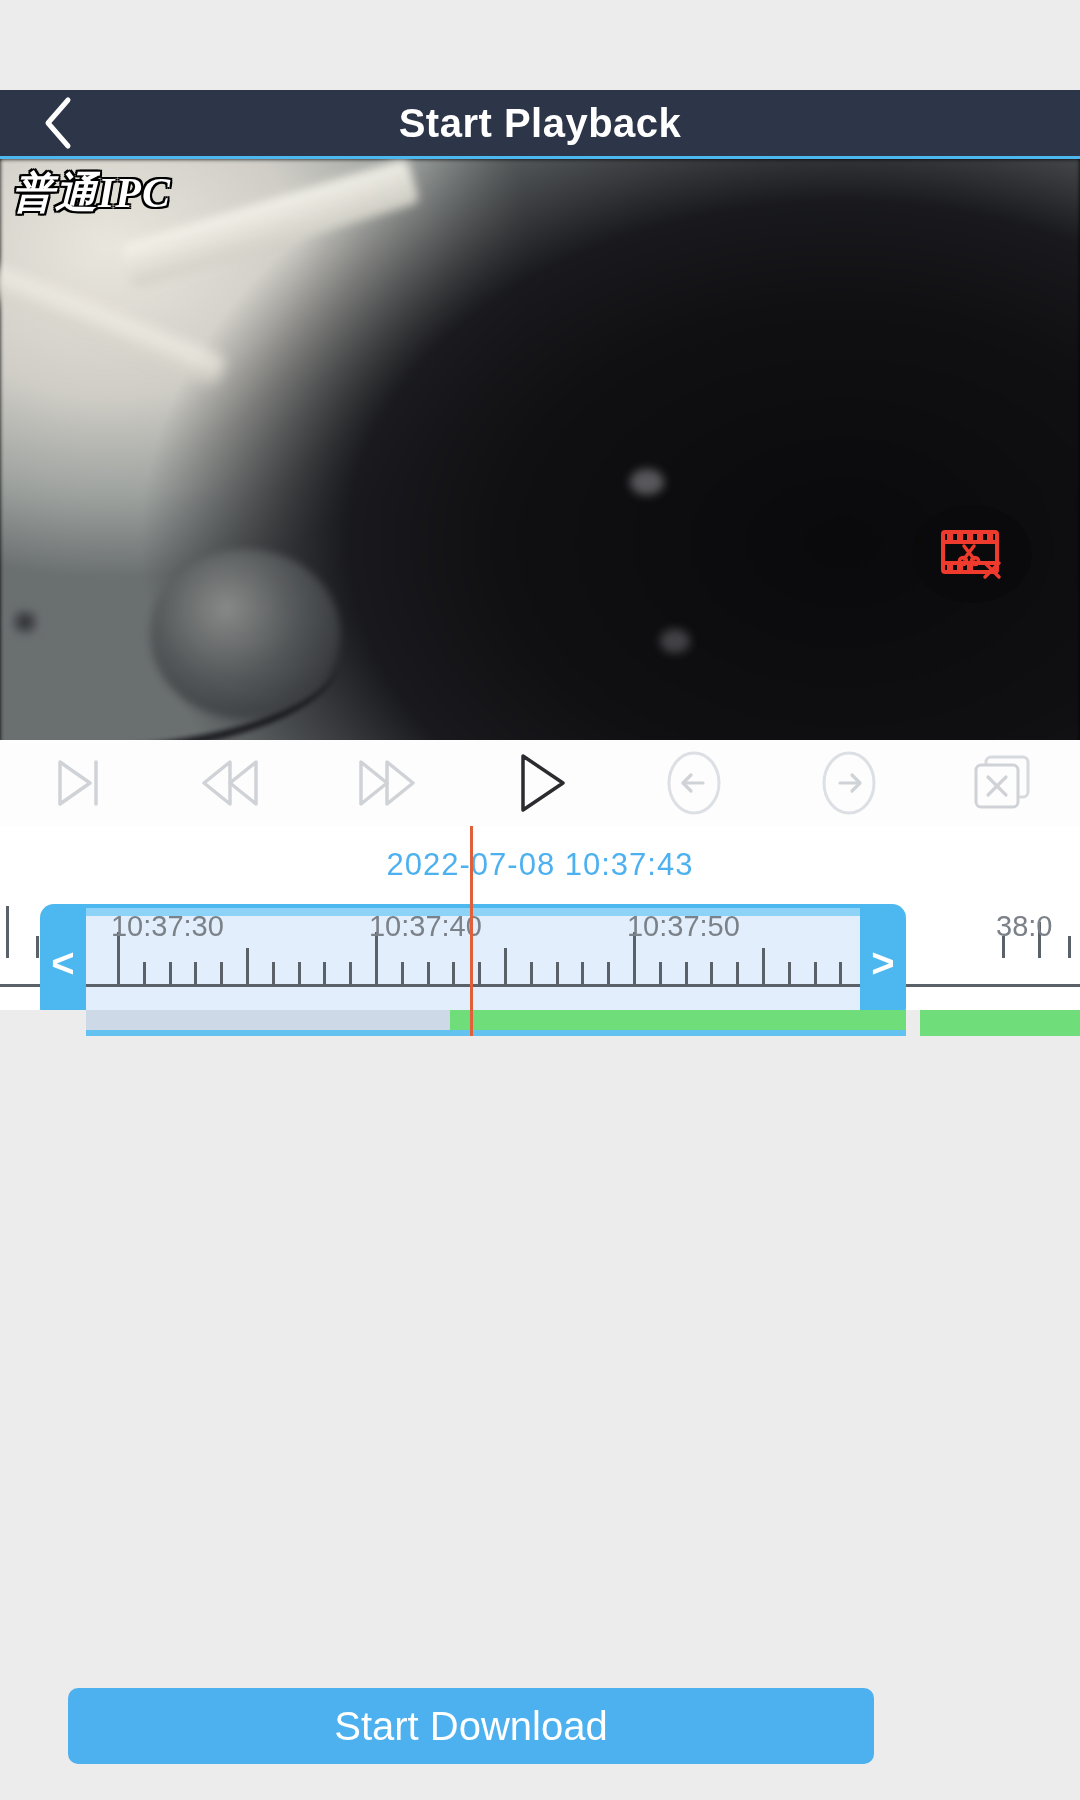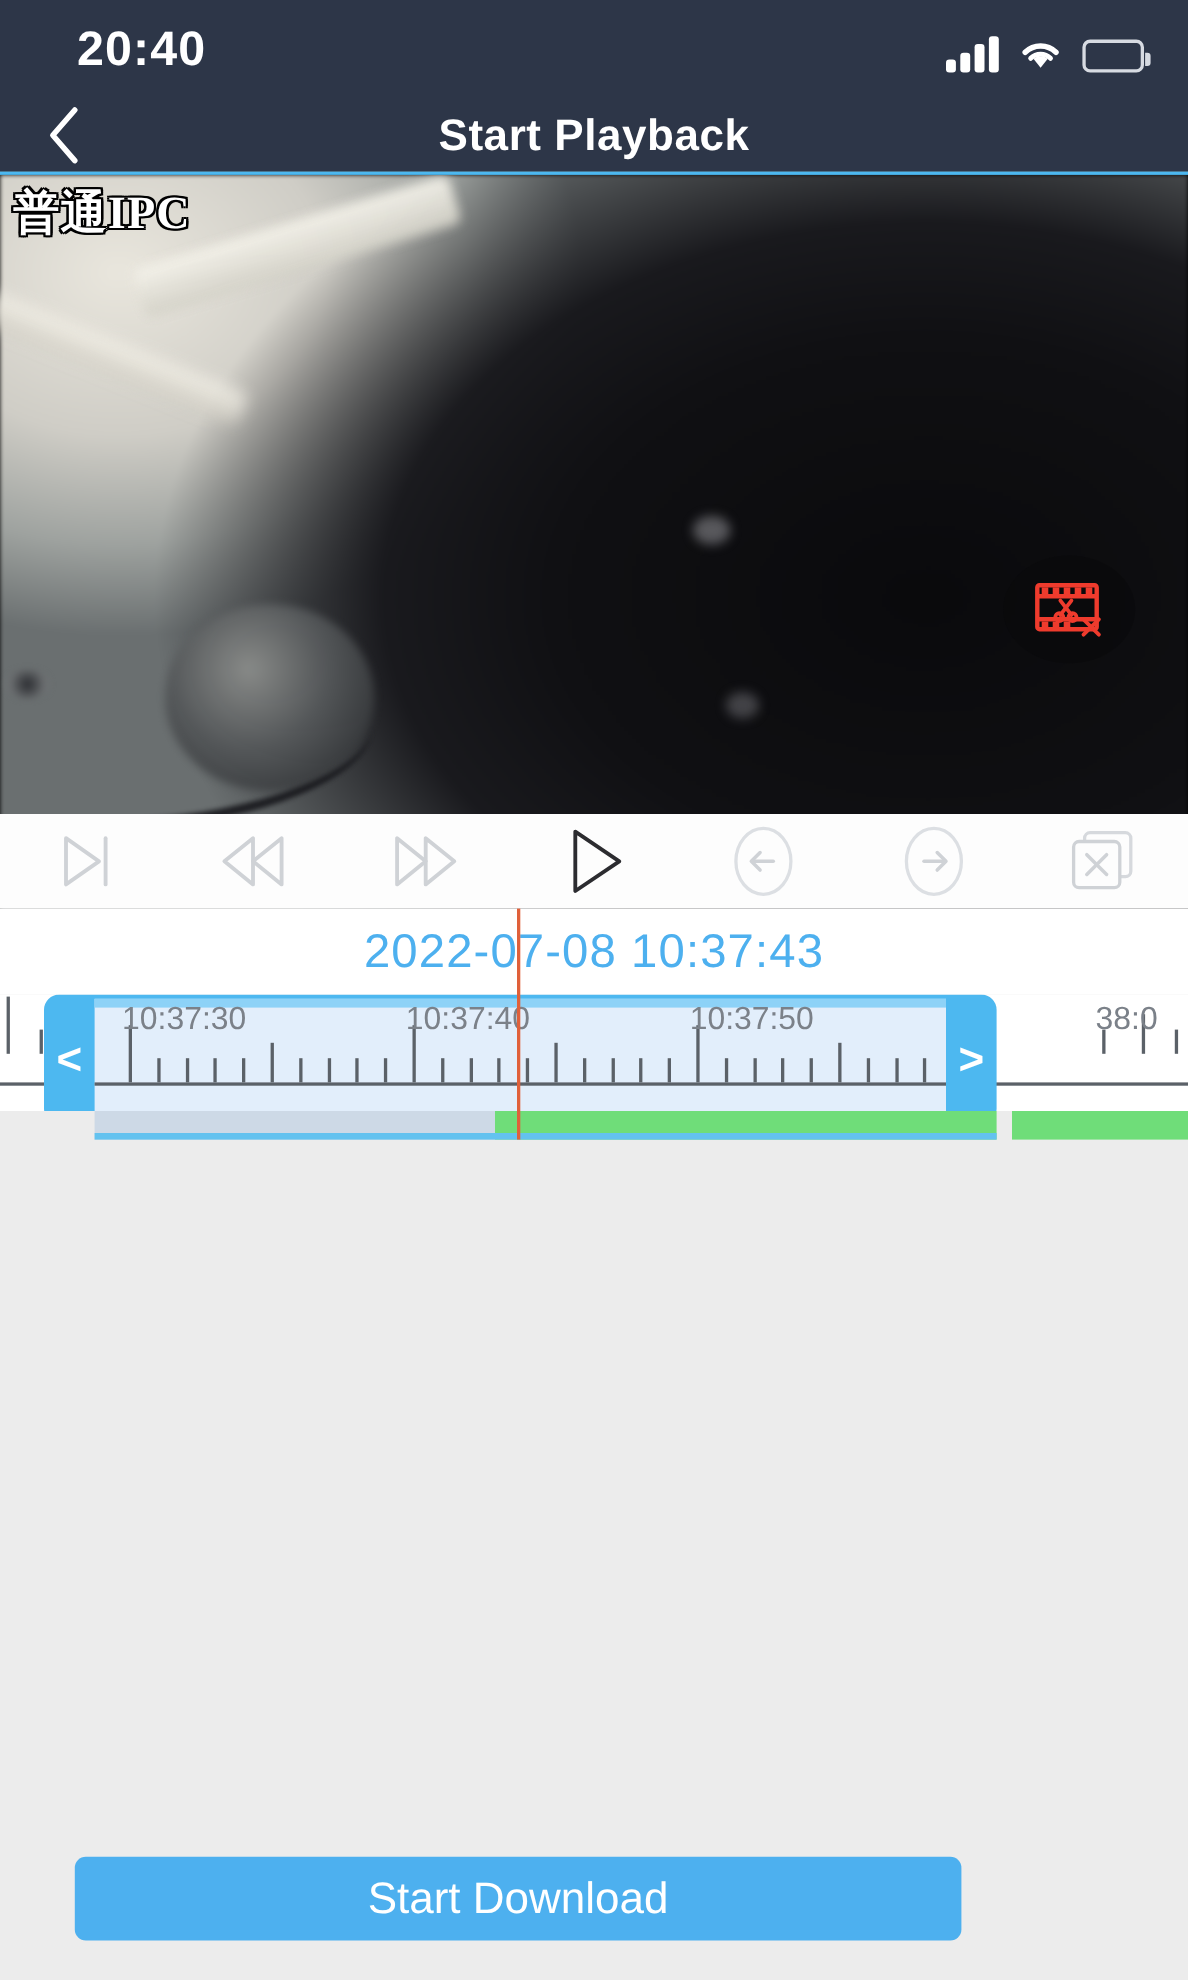--- a/index.html
+++ b/index.html
@@ -55,21 +55,21 @@
   .nav-title {
     position:absolute; left:0; top:0; width:1080px; height:66px;
     display:flex; align-items:center; justify-content:center;
     color:#ffffff; font-size:40px; font-weight:bold; letter-spacing:0.5px;
   }
 
   
   .video-wrap {
     position:absolute; left:0; top:156px; width:1080px; height:744px;
     border-top:3px solid #4db8f0; border-bottom:3px solid #4db8f0;
-    overflow:hidden; background:#000;
+    overflow:hidden; background:#000;font-style:italic;
   }
   .video-scene { position:absolute; inset:0; }
   
   .scene-bg {
     position:absolute; inset:0;
     background:
       radial-gradient(ellipse 900px 620px at 78% 52%, #0a0a0c 0%, #101013 38%, rgba(22,22,26,0.96) 55%, rgba(40,40,46,0.0) 78%),
       radial-gradient(ellipse 420px 330px at 10% 12%, #e9e6dd 0%, #cfcdc6 45%, #9ea29f 75%, #6a6f70 100%),
       radial-gradient(ellipse 520px 420px at 26% 46%, #d8d6cf 0%, #b5b6b2 40%, #7e8383 72%, #4b4f52 100%),
       linear-gradient(145deg, #c9c7c0 0%, #8d9193 26%, #4a4e52 48%, #1b1c20 70%, #0a0a0c 100%);
@@ -136,21 +136,21 @@
     display:flex; align-items:center; justify-content:center;
   }
   .ctrl svg { display:block; }
 
   
   .ts-band {
     position:absolute; left:0; top:826px; width:1080px; height:78px;
     background:#ffffff;
     display:flex; align-items:center; justify-content:center;
   }
-  .ts-text { color:#4db0ef; font-size:43px; letter-spacing:1px; }
+  .ts-text { color:#4db0ef; font-size:31px; letter-spacing:1px; }
 
   
   .tl {
     position:absolute; left:0; top:904px; width:1080px; height:118px;
     background:#ffffff; overflow:hidden;
   }
   .tl-outside-ruler {
     position:absolute; left:0; top:0; width:1080px; height:92px;
   }
   .tl-outside-ruler .axis {
@@ -209,41 +209,20 @@
     background:#4db0ef; border-radius:10px;
     display:flex; align-items:center; justify-content:center;
     color:#ffffff; font-size:40px;
   }
 </style>
 </head>
 <body>
 
 <div id="app">
 
-  <div class="statusbar">
-    <div class="status-time">20:40</div>
-    <div class="status-icons">
-      <span class="signal">
-        <i></i>
-          <i></i>
-          <i></i>
-          <i></i>
-      </span>
-      <span class="wifi">
-        <svg width="40" height="32" viewBox="0 0 40 32">
-          <path d="M20 27.5 L13.5 19.5 A10.5 10.5 0 0 1 26.5 19.5 Z" fill="#fff"></path>
-          <path d="M6 13.5 A20 20 0 0 1 34 13.5" stroke="#fff" stroke-width="5" fill="none" stroke-linecap="round"></path>
-          <path d="M11 19 A13 13 0 0 1 29 19" stroke="#fff" stroke-width="4.5" fill="none" stroke-linecap="round"></path>
-        </svg>
-      </span>
-      <span class="battery">
-        <span class="battery-fill"></span>
-      </span>
-    </div>
-  </div>
 
   <div class="navbar">
     <div class="nav-title">Start Playback</div>
     <div class="nav-back">
       <svg width="34" height="56" viewBox="0 0 34 56">
         <polyline points="27,5 7,28 27,51" stroke="#ffffff" stroke-width="5" fill="none" stroke-linecap="round" stroke-linejoin="round"></polyline>
       </svg>
     </div>
   </div>
 

